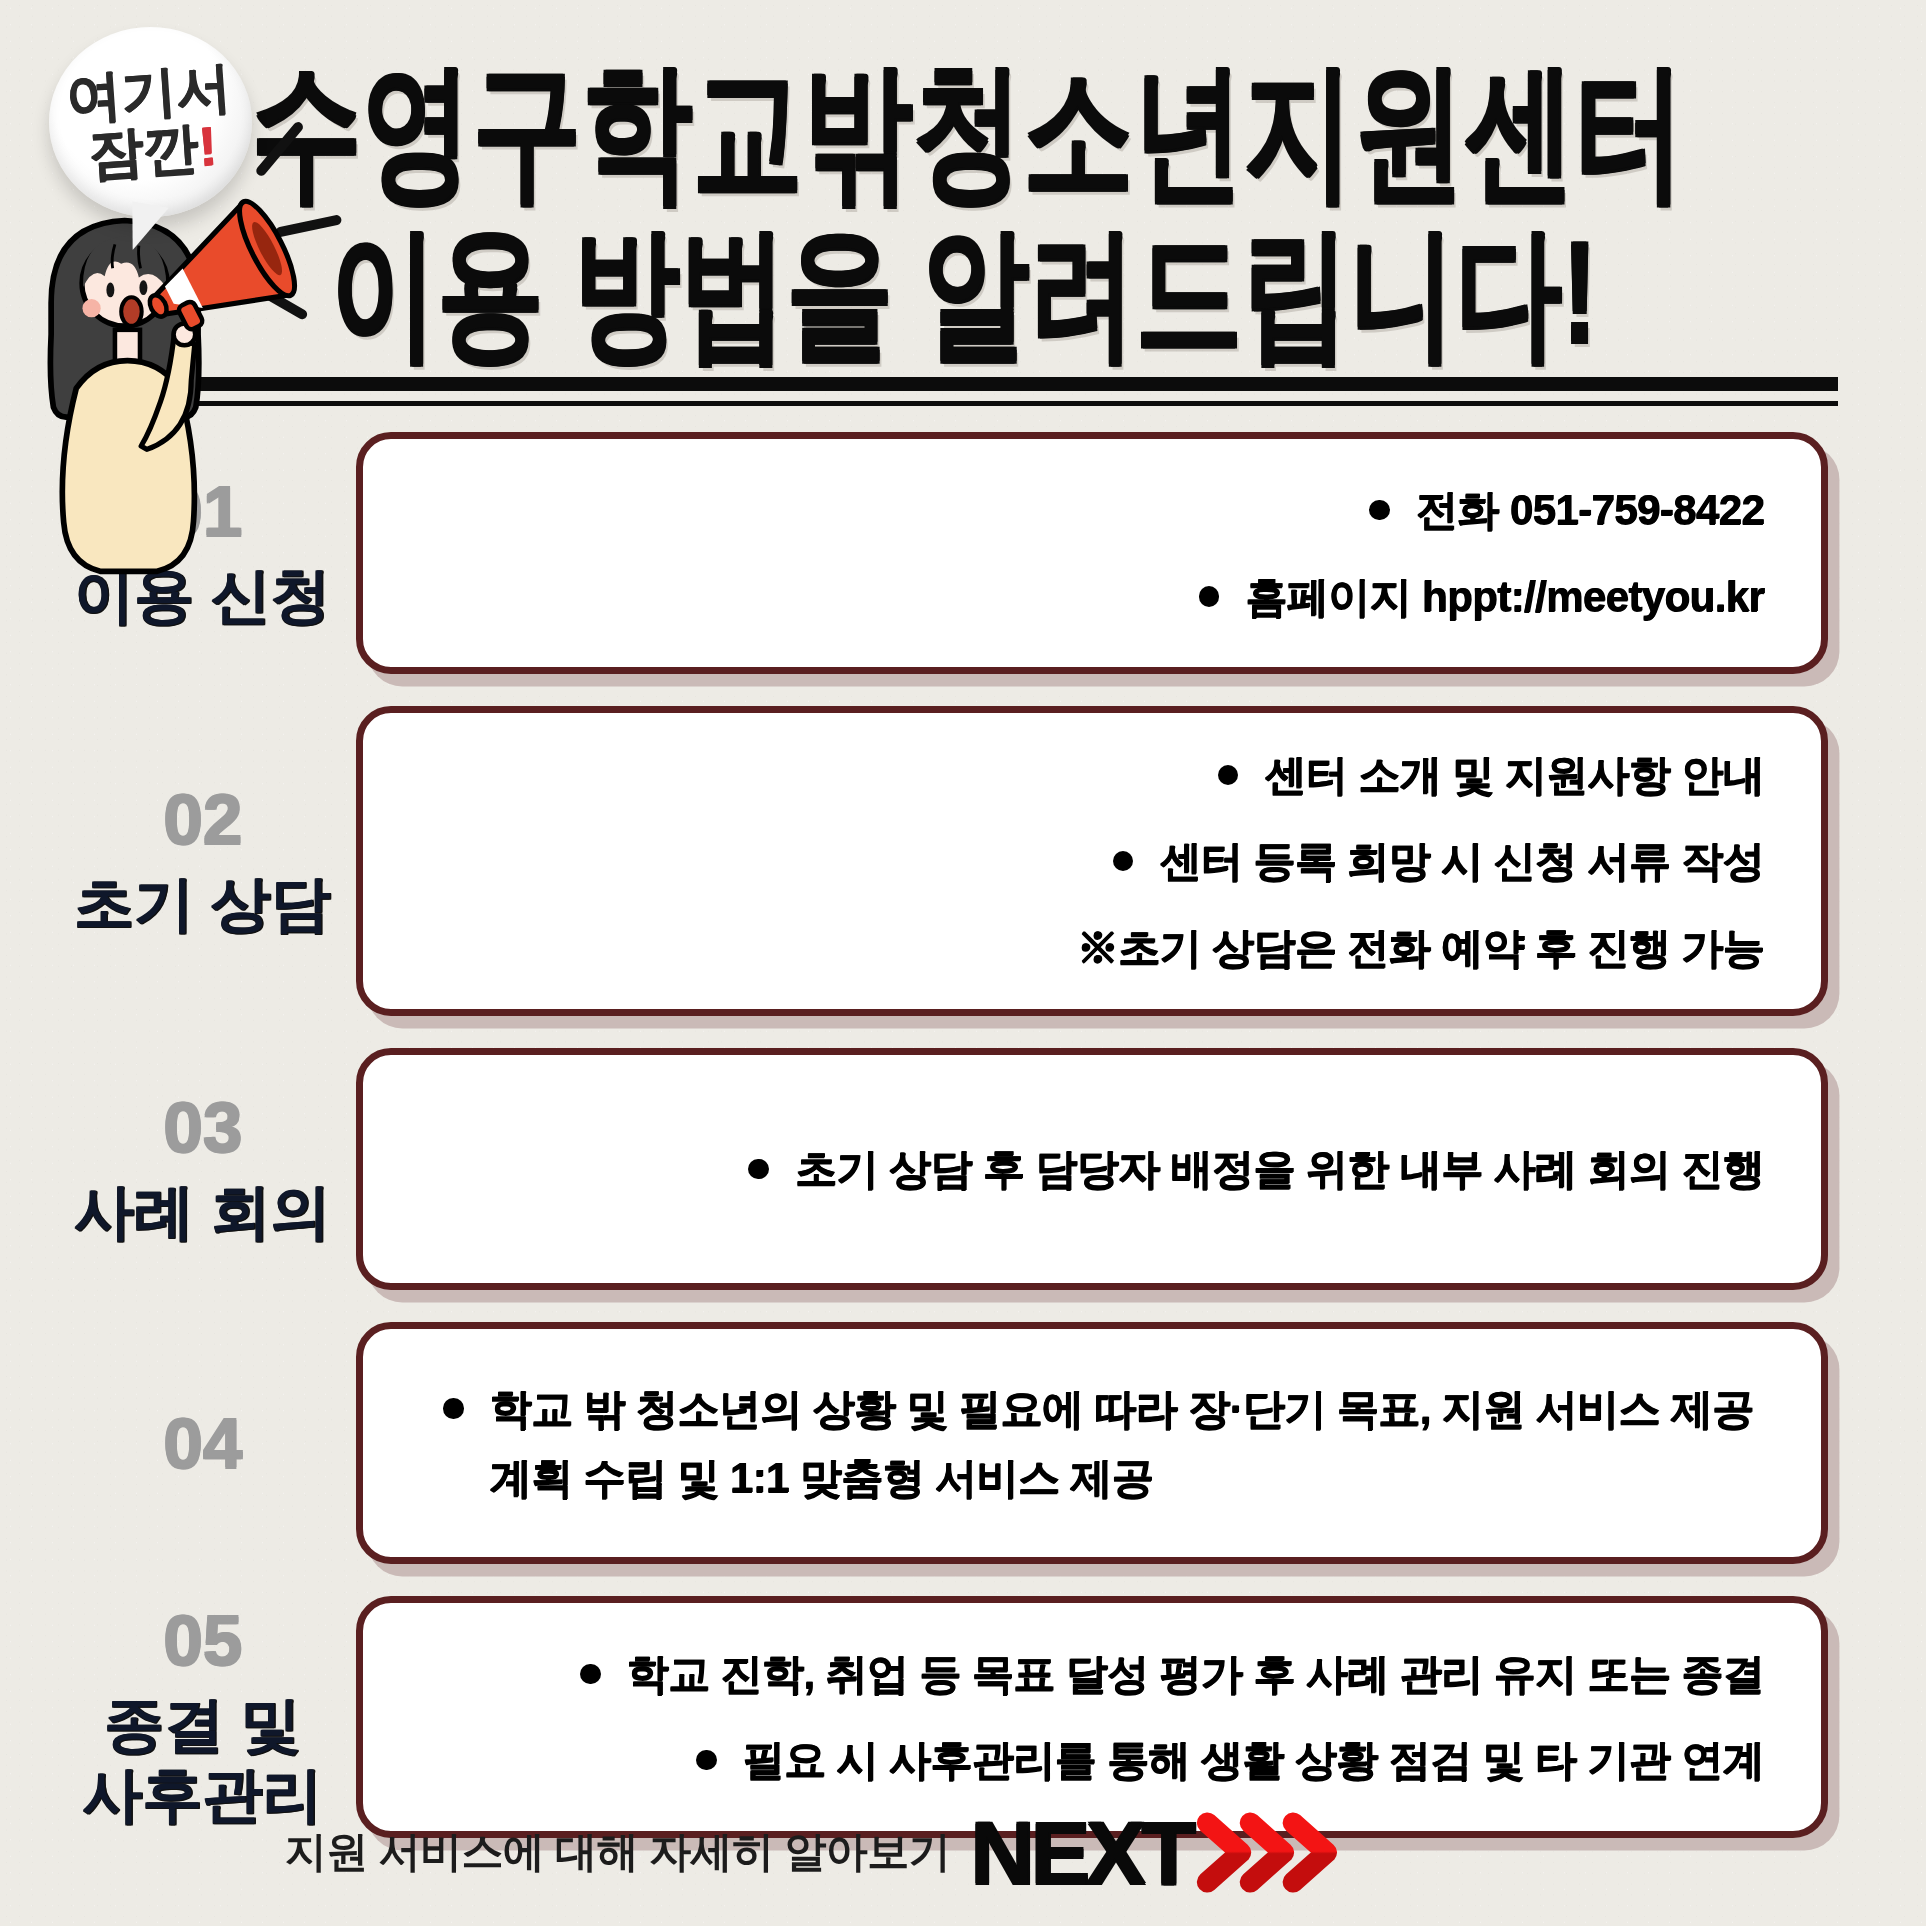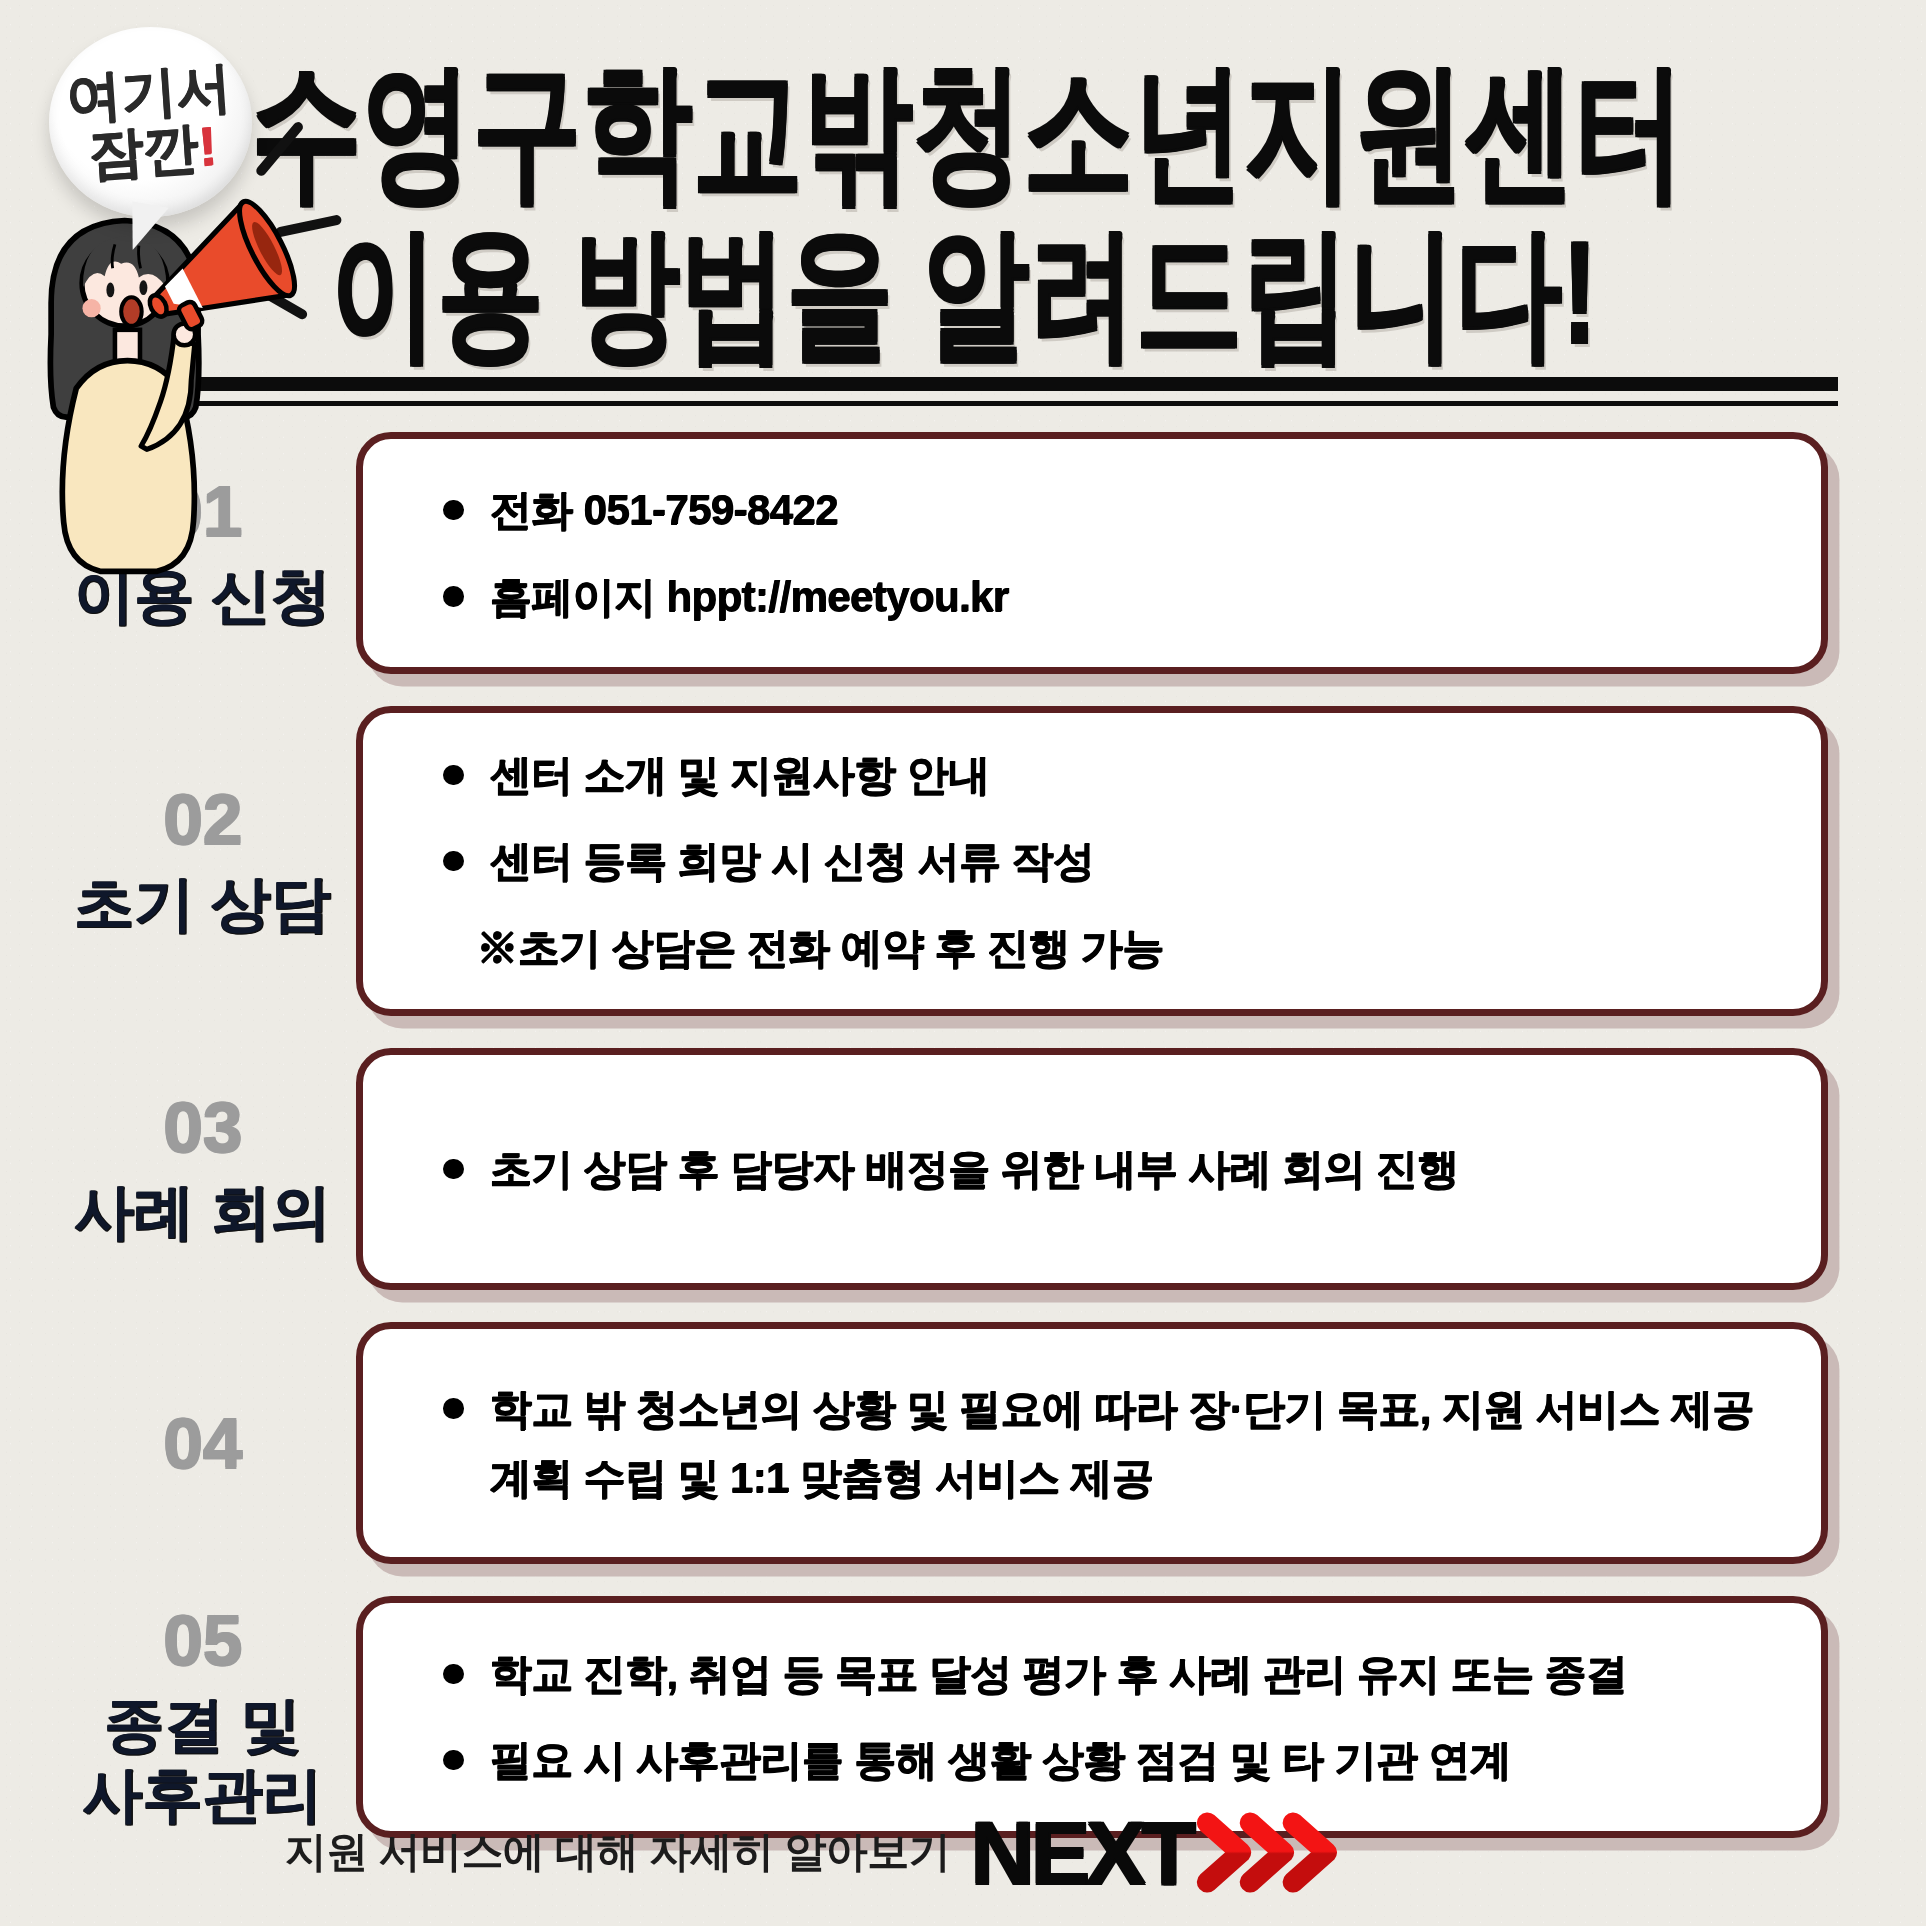--- a/index.html
+++ b/index.html
@@ -79,21 +79,21 @@
     text-shadow:1.4px 0 #111, 0 1.4px #111, 1.4px 1.4px #111;
     white-space:nowrap;
   }
   .row-box{
     flex:1; box-sizing:border-box; min-height:242px;
     background:#ffffff; border:7.4px solid #5a1f20; border-radius:35px;
     box-shadow:11.4px 12.5px 0 #cabab7;
     padding:27px 57px 27px 80px;
     display:flex; flex-direction:column; justify-content:center;
   }
-  .items{display:flex; flex-direction:column; gap:17px;}
+  .items{display:flex; flex-direction:column; gap:17px;align-items:flex-end;}
   .item{display:flex; align-items:flex-start;}
   .dot{flex:0 0 20.5px; width:20.5px; height:20.5px; border-radius:50%; background:#000; margin:24.5px 26px 0 0;}
   .item-text{
     font-size:42px; font-weight:800; line-height:1.65; color:#000; letter-spacing:-0.6px;
     text-shadow:0.9px 0 #000, 0 0.9px #000;
   }
   .item.no-dot .item-text{margin-left:33px;}
 
   
   .footer{

